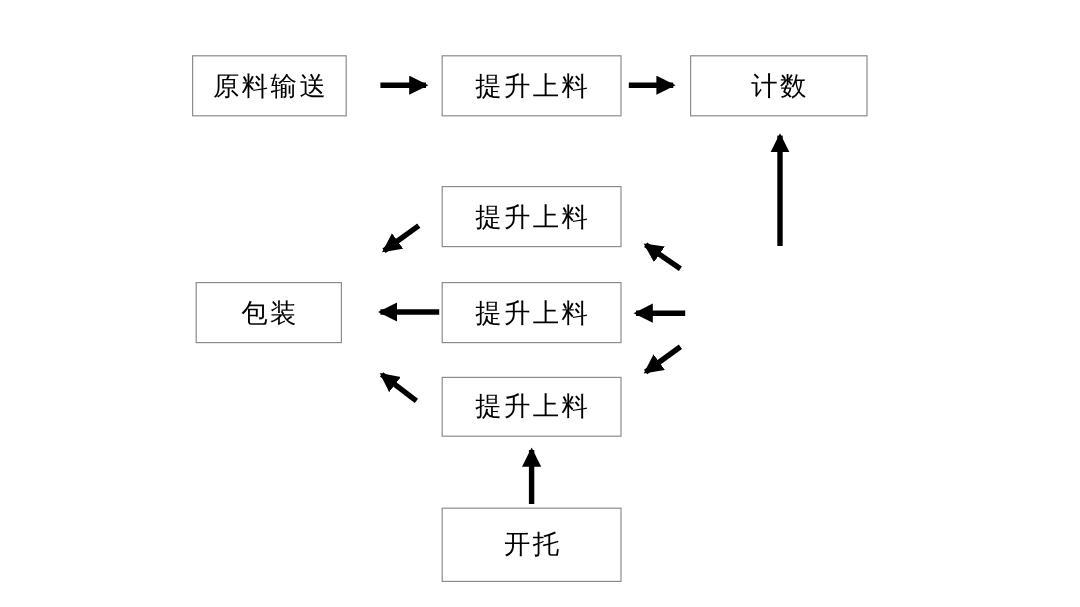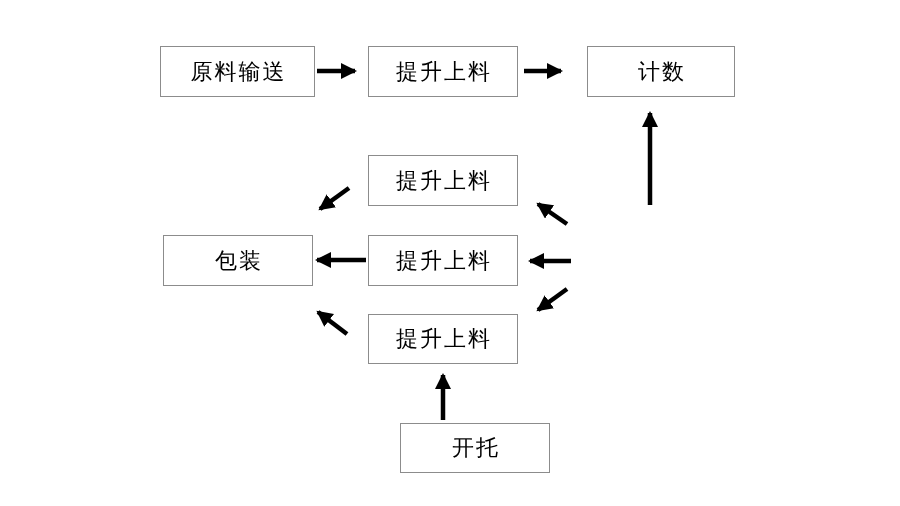--- a/index.html
+++ b/index.html
@@ -58,46 +58,46 @@
     <line x1="650" y1="205" x2="650" y2="113" stroke="#000" stroke-width="4.5" marker-end="url(#ah)"></line>
     <line x1="567" y1="224" x2="538" y2="204" stroke="#000" stroke-width="4.5" marker-end="url(#ah)"></line>
     <line x1="571" y1="261" x2="530" y2="261" stroke="#000" stroke-width="4.5" marker-end="url(#ah)"></line>
     <line x1="567" y1="289" x2="538" y2="310" stroke="#000" stroke-width="4.5" marker-end="url(#ah)"></line>
     <line x1="349" y1="188" x2="320" y2="209" stroke="#000" stroke-width="4.5" marker-end="url(#ah)"></line>
     <line x1="366" y1="260" x2="317" y2="260" stroke="#000" stroke-width="4.5" marker-end="url(#ah)"></line>
     <line x1="347" y1="334" x2="318" y2="312" stroke="#000" stroke-width="4.5" marker-end="url(#ah)"></line>
     <line x1="443" y1="420" x2="443" y2="375" stroke="#000" stroke-width="4.5" marker-end="url(#ah)"></line>
   </svg>
 
-  <div class="node" style="left:160px; top:46px; width:155px; height:51px;">
+  <div class="node" style="left:160px; top:46px; width:129px; height:51px;">
     <span class="node-label">原料输送</span>
   </div>
 
   <div class="node" style="left:368px; top:46px; width:150px; height:51px;">
     <span class="node-label">提升上料</span>
   </div>
 
-  <div class="node" style="left:575px; top:46px; width:148px; height:51px;margin-left:12px;">
+  <div class="node" style="left:575px; top:46px; width:148px; height:51px;">
     <span class="node-label">计数</span>
   </div>
 
   <div class="node" style="left:368px; top:155px; width:150px; height:51px;">
     <span class="node-label">提升上料</span>
   </div>
 
-  <div class="node" style="left:163px; top:235px; width:150px; height:51px;">
+  <div class="node" style="left:163px; top:235px; width:122px; height:51px;">
     <span class="node-label">包装</span>
   </div>
 
   <div class="node" style="left:368px; top:235px; width:150px; height:51px;">
     <span class="node-label">提升上料</span>
   </div>
 
 
   <div class="node" style="left:368px; top:314px; width:150px; height:50px;">
     <span class="node-label">提升上料</span>
   </div>
 
-  <div class="node" style="left:368px; top:423px; width:150px; height:50px;margin-left:32px;">
+  <div class="node" style="left:368px; top:423px; width:150px; height:62px;">
     <span class="node-label">开托</span>
   </div>
 
 </div>
 
 </body></html>

